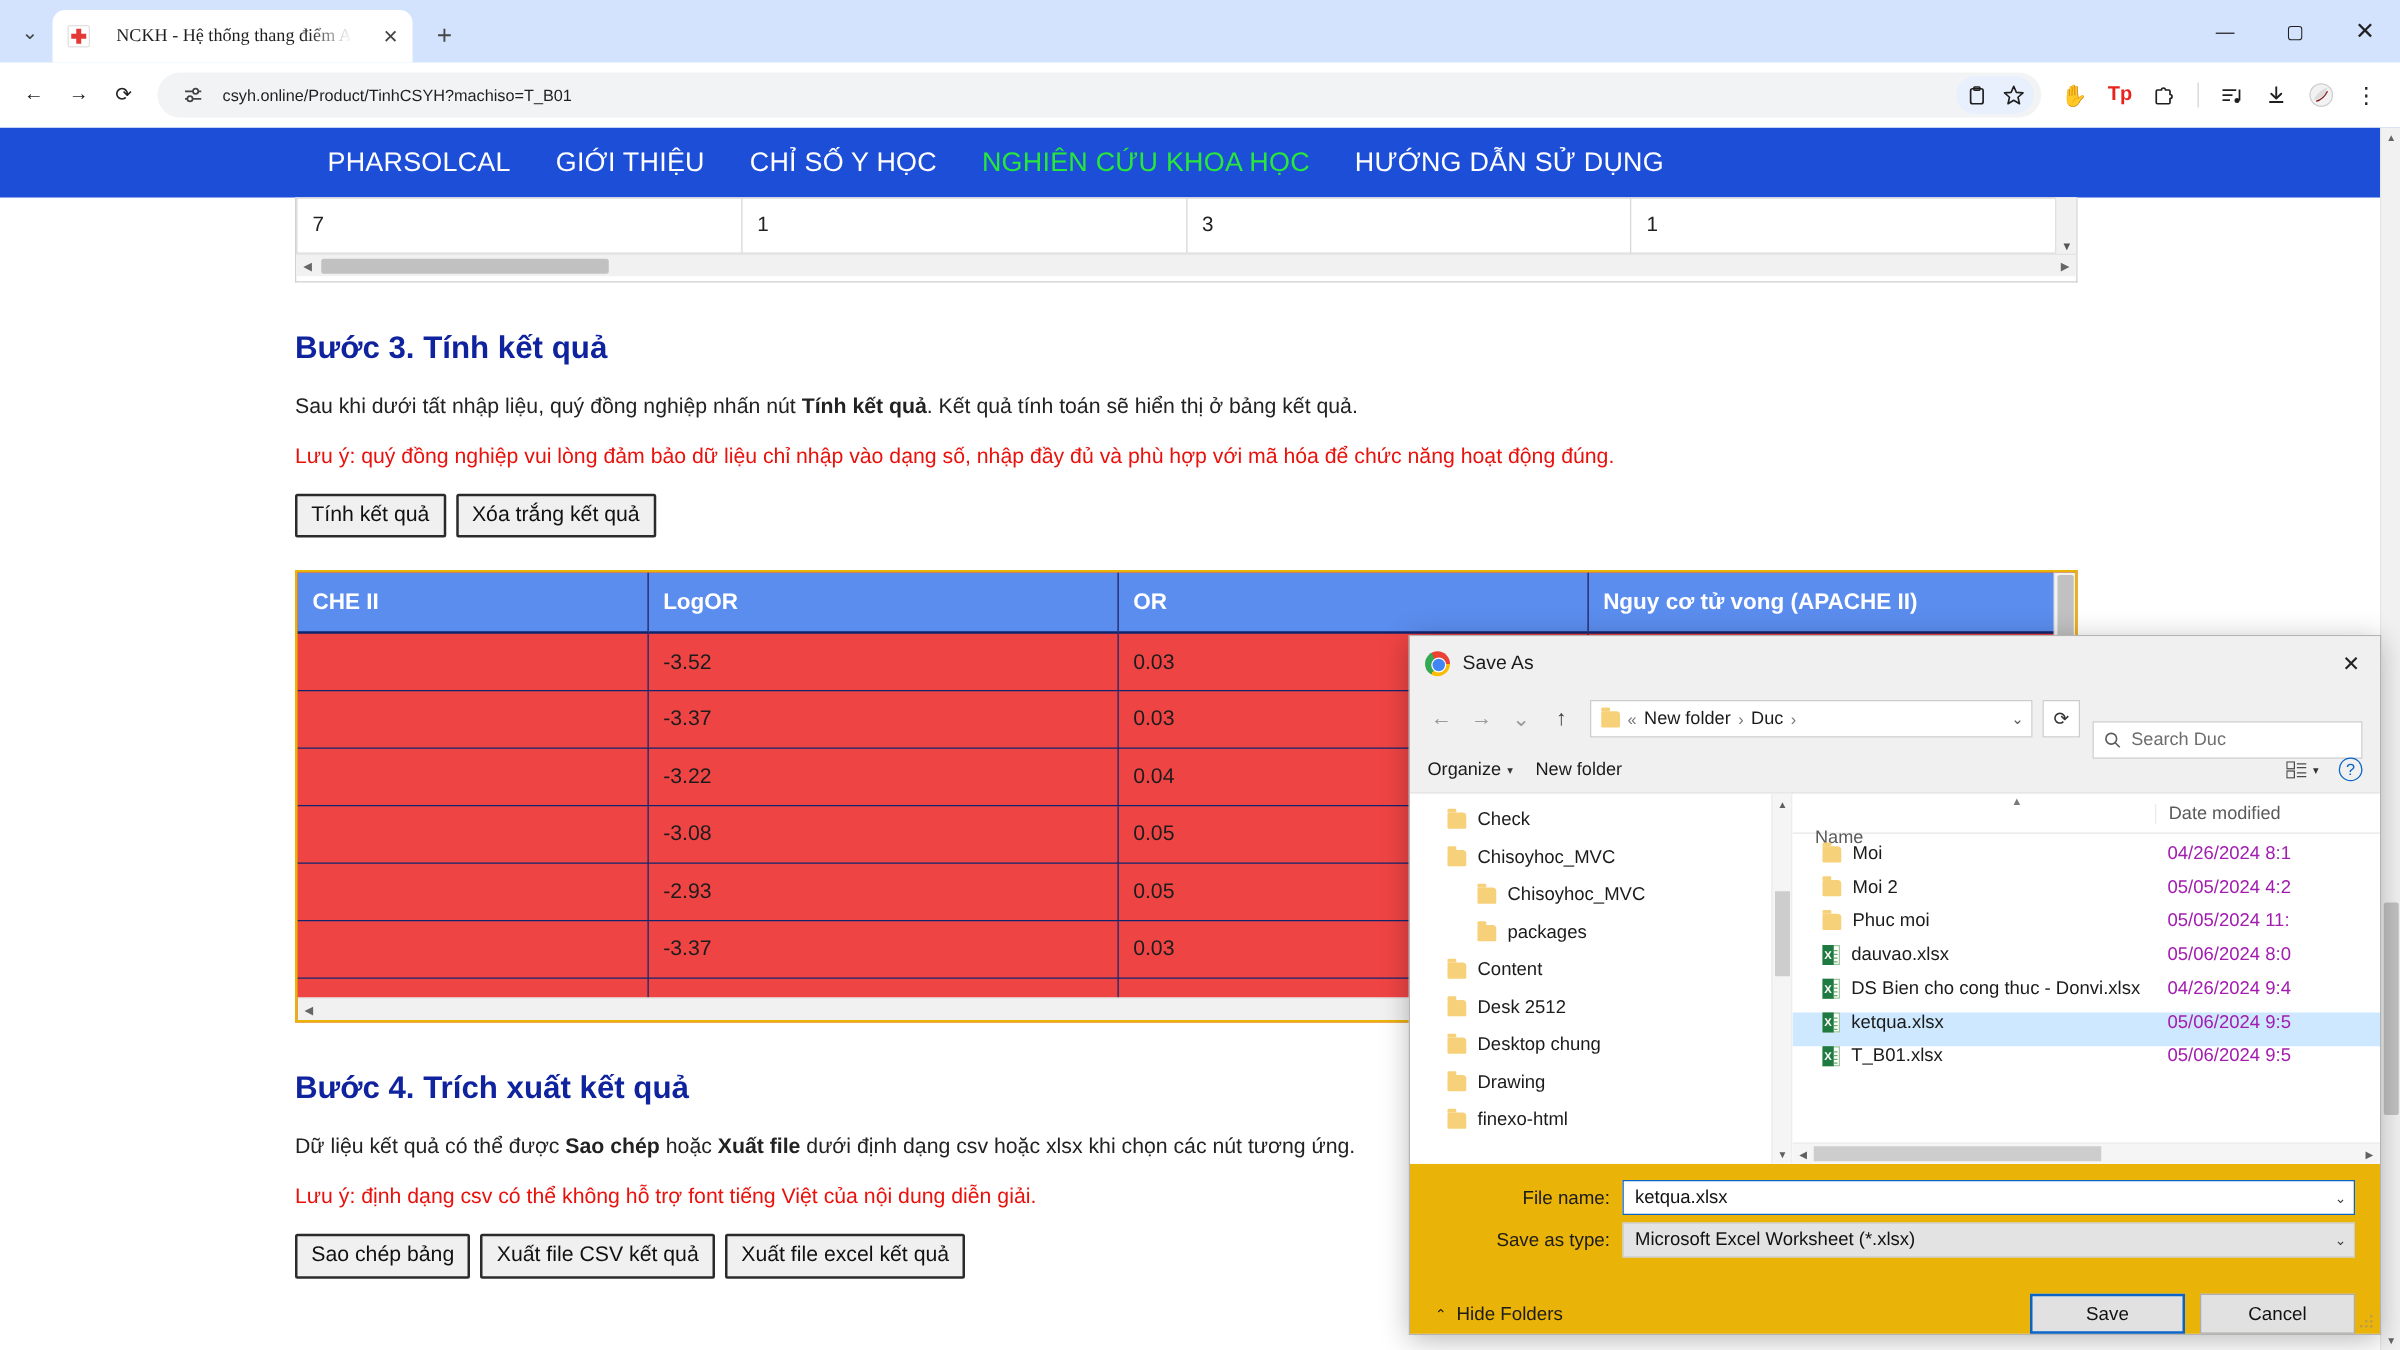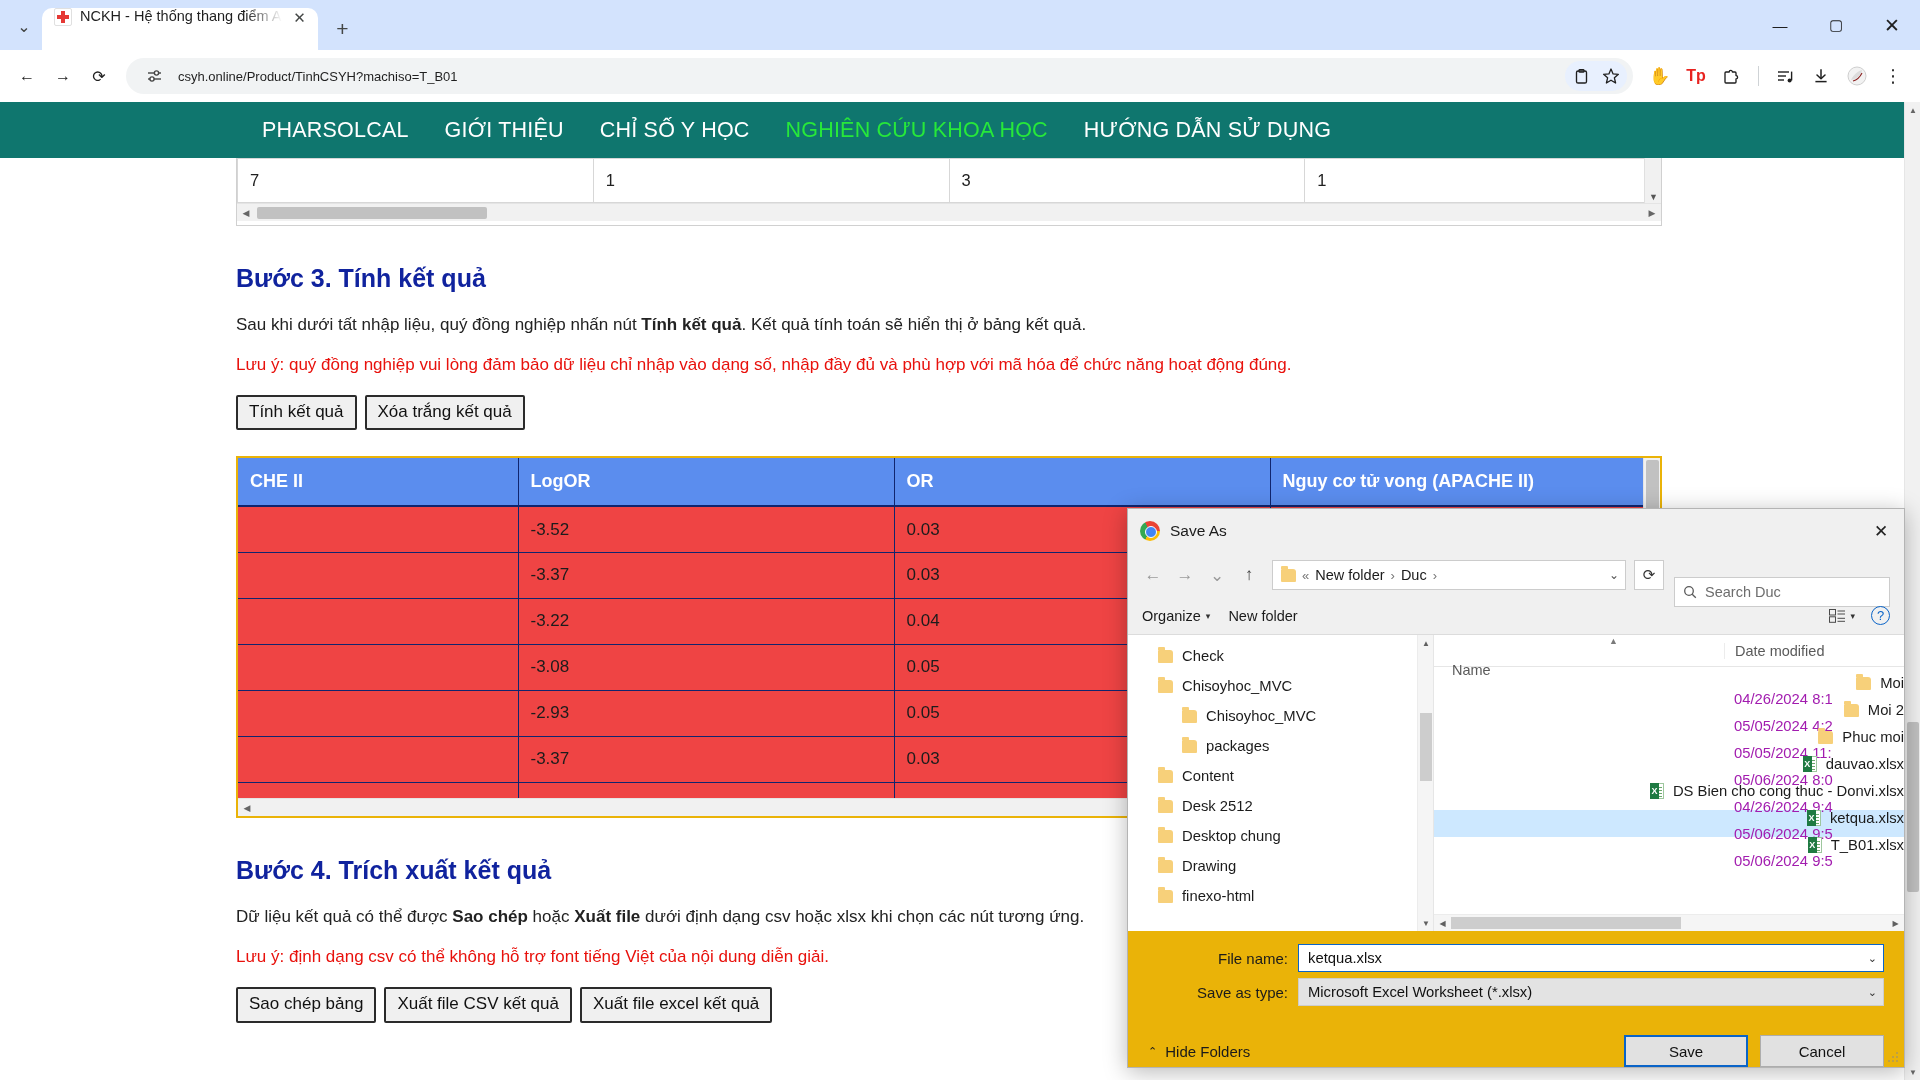--- a/index.html
+++ b/index.html
@@ -26,24 +26,25 @@
     width: 36px; height: 36px; margin-bottom: 6px;
     display: flex; align-items: center; justify-content: center;
     border-radius: 50%;
     color: #444746;
   }
   .tab {
     height: 42px;
     min-width: 270px; max-width: 290px;
     background: #ffffff;
     border-radius: 10px 10px 0 0;
-    display: flex; align-items: flex-start;
+    display: flex; align-items: center;
     padding: 0 8px 0 12px;
-    gap: 8px;
+    gap: 21px;
     position: relative;
+    font-family: Liberation Serif, serif;
   }
   .tab .favicon {
     width: 18px; height: 18px; flex: 0 0 18px;
     position: relative;
     background: #ffffff;
     border: 1px solid #e0e0e0;
     border-radius: 2px;
   }
   .tab .favicon::before, .tab .favicon::after {
     content:""; position:absolute; background:#e53935;
@@ -120,21 +121,21 @@
   
   .viewport {
     position: absolute;
     left: 0; top: 102px;
     width: 1920px; height: 978px;
     background: #ffffff;
     overflow: hidden;
   }
   .sitenav {
     height: 56px;
-    background: #0f766e;
+    background: #1d4ed8;
     display: flex; align-items: center;
     gap: 36px;
     padding-left: 262px;
     color: #ffffff;
   }
   .sitenav .navitem {
     font-size: 21.5px; letter-spacing: .2px; color: #ffffff; white-space: nowrap;
   }
   .sitenav .navitem.active { color: #27e83a; }
 
@@ -382,22 +383,22 @@
     border-bottom: 1px solid #e6e6e6;
     font-size: 14.5px; color: #5a5a5a;
     position: relative;
   }
   .fp-head .h-name { flex: 1 1 auto; padding-left: 18px; margin-top: 39px; }
   .fp-head .h-date { width: 180px; flex:0 0 180px; padding-left: 10px; border-left:1px solid #ececec;}
   .fp-head .sortcaret {
     position:absolute; left: 175px; top: 1px; font-size: 9px; color:#7a7a7a;
   }
   .frow {
-    height: 27px; display:flex; align-items:flex-end;
-    font-size: 14.8px; color: #1b1b1b; flex-direction: column;
+    height: 27px; display:flex; align-items:flex-start;
+    font-size: 14.8px; color: #1b1b1b;
   }
   .frow.sel { background: #cde8ff; }
   .frow .f-name { flex:1 1 auto; display:flex; align-items:center; gap:9px; padding-left: 24px; }
   .frow .f-date { width: 180px; flex:0 0 180px; padding-left: 10px; color:#a21caf; white-space:nowrap; overflow:hidden;}
   .xls-ico {
     width: 14px; height: 16px; flex: 0 0 14px; position: relative;
     background: #ffffff; border: 1px solid #9ec79e;
   }
   .xls-ico::before {
     content: "X"; position:absolute; left:-1px; top:-1px; width: 9px; height: 16px;

